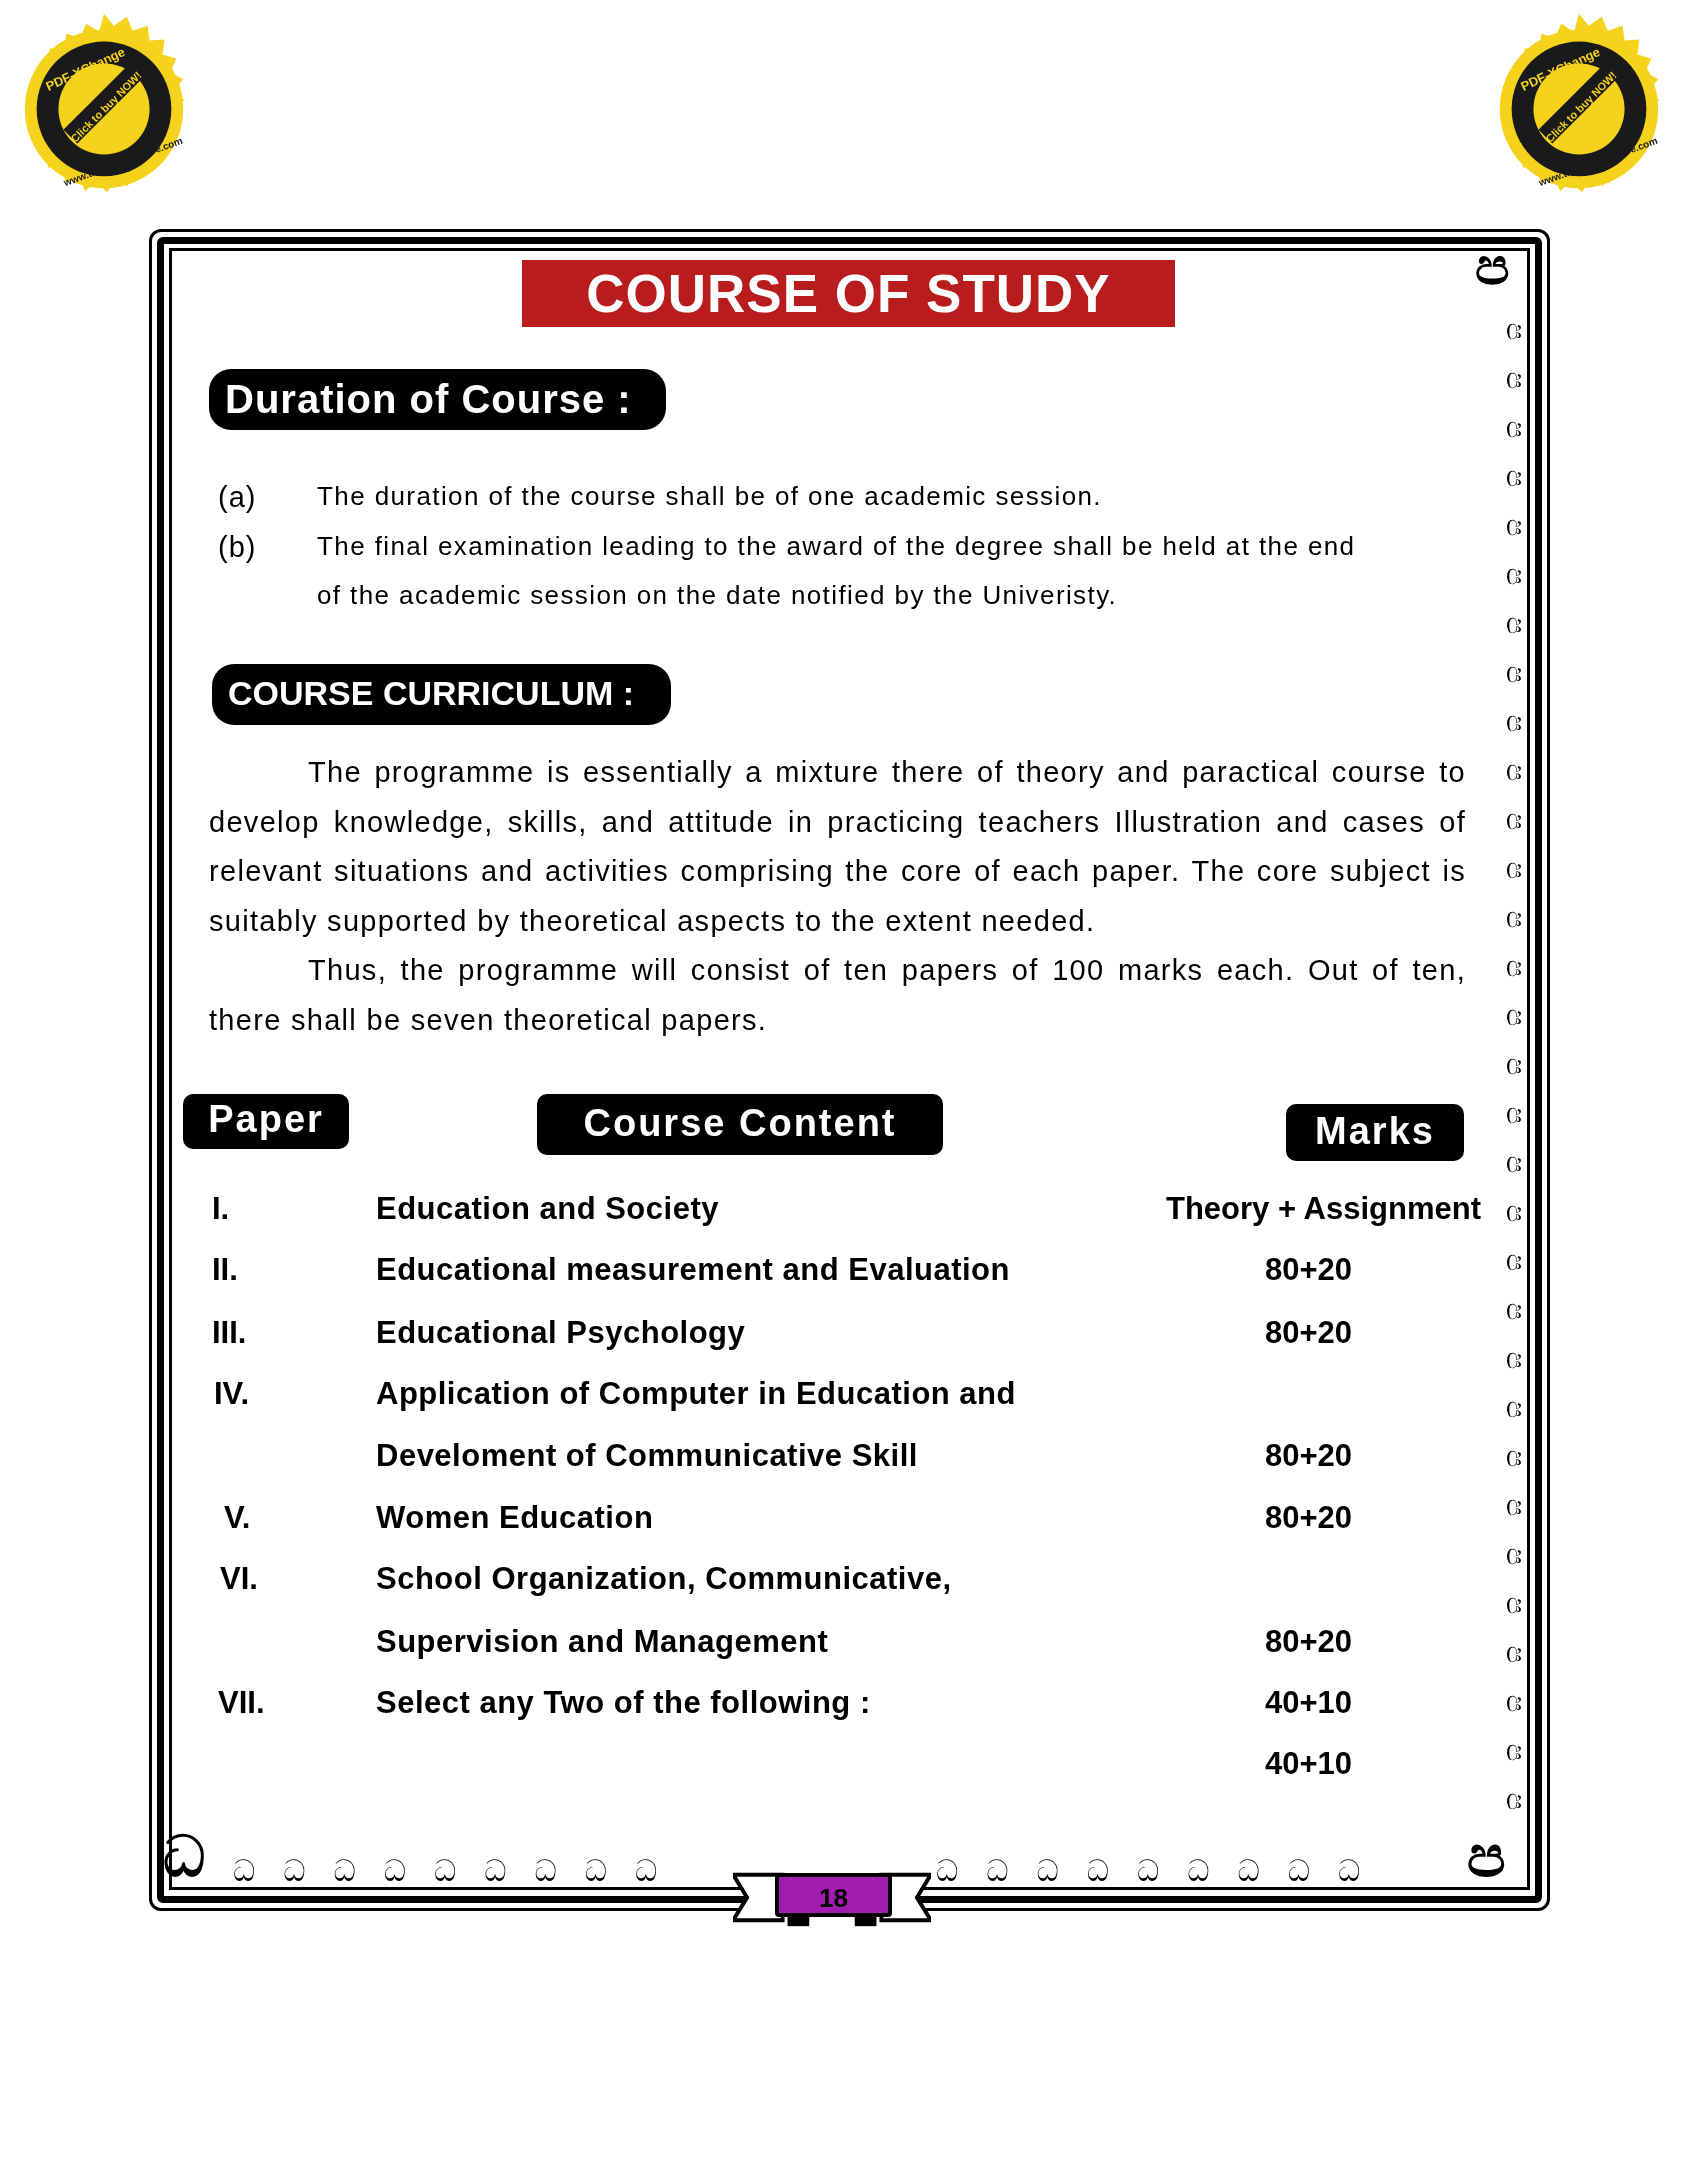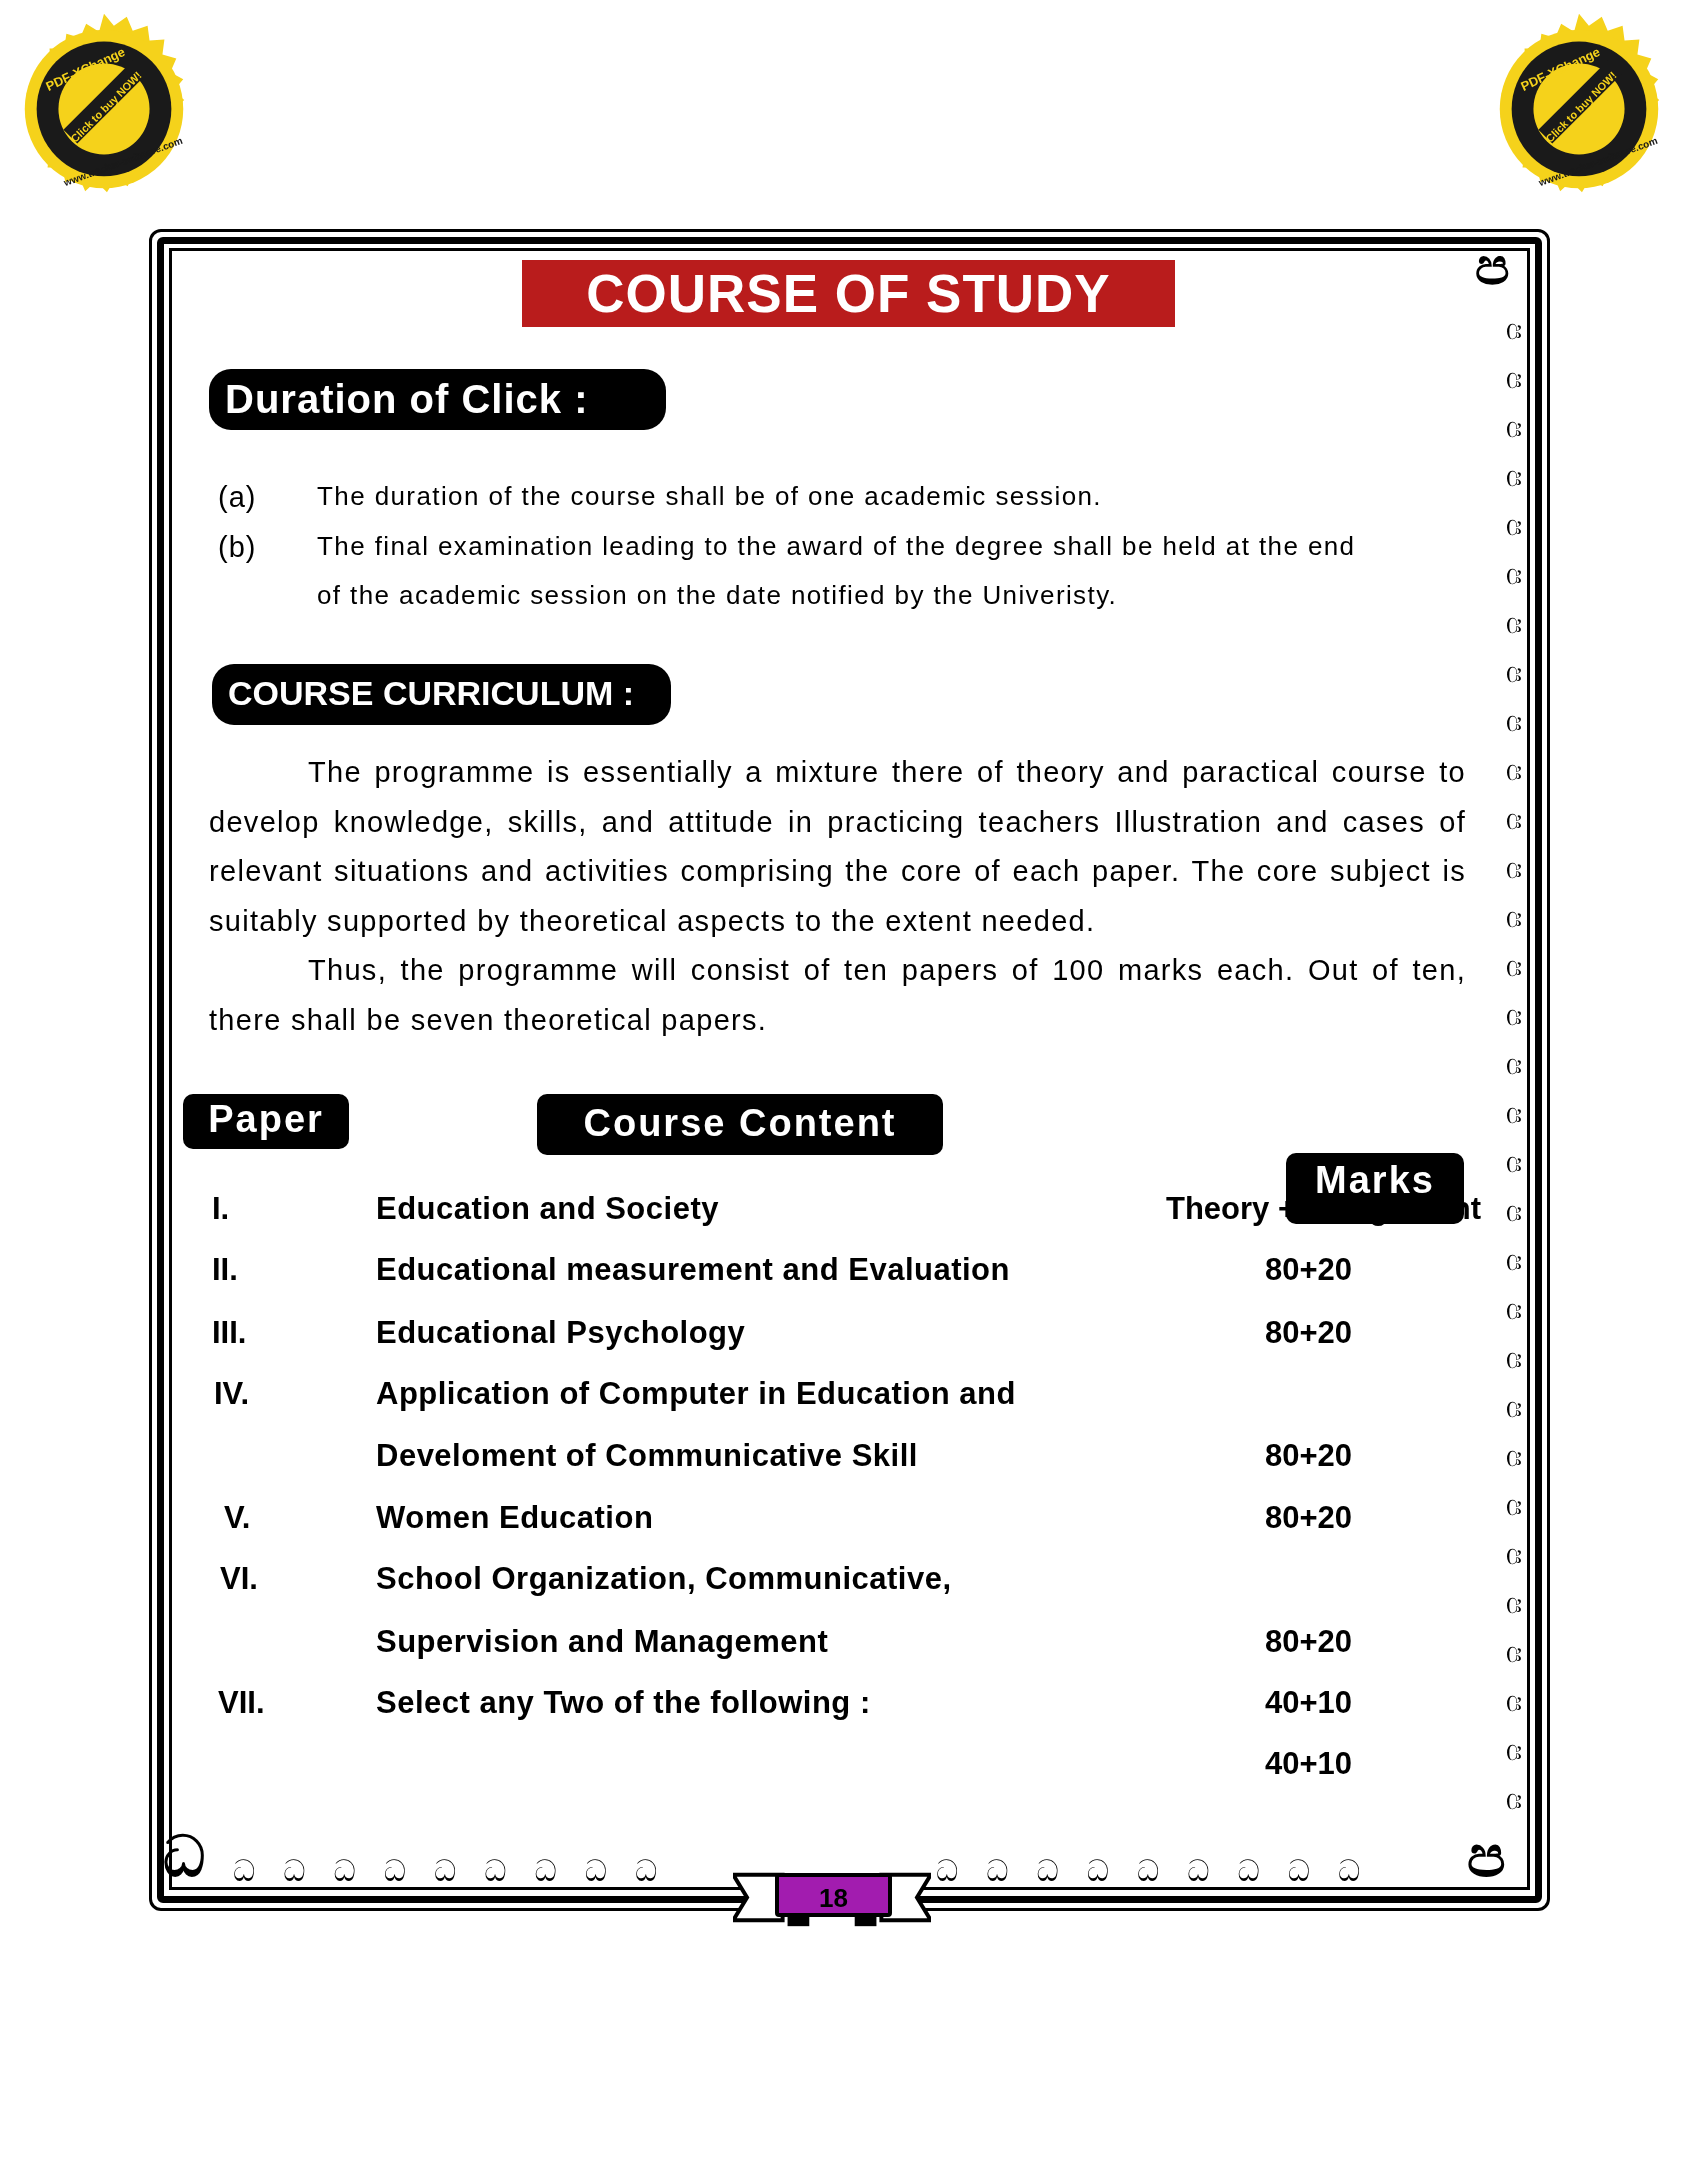--- a/index.html
+++ b/index.html
@@ -35,21 +35,21 @@
 
   .list-label { position: absolute; left: 218px; font-size: 29px; letter-spacing: 1px; }
   .list-text { position: absolute; left: 317px; font-size: 26px; letter-spacing: 1.4px; white-space: nowrap; }
 
   .para-line { position: absolute; left: 209px; width: 1257px; font-size: 29px; letter-spacing: 1.3px; white-space: nowrap; }
   .justify { text-align: justify; text-align-last: justify; }
 
   .hdr-box { position: absolute; background: #000; color: #fff; font-weight: bold; font-size: 38px; text-align: center; border-radius: 10px; letter-spacing: 2px; }
   #hdr-paper { left: 183px; top: 1094px; width: 166px; height: 55px; line-height: 51px; }
   #hdr-content { left: 489px; top: 1094px; width: 406px; height: 61px; line-height: 59px; margin-left: 48px; }
-  #hdr-marks { left: 1286px; top: 1153px; width: 178px; height: 71px; line-height: 55px; }
+  #hdr-marks { left: 1286px; top: 1104px; width: 178px; height: 57px; line-height: 55px; }
 
   .row-num { position: absolute; font-weight: bold; font-size: 31px; }
   .row-title { position: absolute; left: 376px; font-weight: bold; font-size: 31px; white-space: nowrap; letter-spacing: 0.5px; }
   .row-marks { position: absolute; left: 1265px; font-weight: bold; font-size: 31px; }
   #marks-header-label { position: absolute; left: 1166px; top: 1191px; font-weight: bold; font-size: 31px; white-space: nowrap; }
 
   .page-num-box { position: absolute; left: 775px; top: 1873px; width: 117px; height: 44px; border: 4px solid #000; border-radius: 4px; background: #a21caf; font-weight: bold; font-size: 26px; line-height: 42px; text-align: center; box-sizing: border-box; }
 </style>
 </head>
 <body>
@@ -126,21 +126,21 @@
 <svg style="position:absolute;left:733px;top:1861px;" width="198" height="79" viewBox="0 0 200 80">
   <polygon points="0,14 50,14 50,60 0,60 14,37" fill="#fff" stroke="#000" stroke-width="4"></polygon>
   <polygon points="200,14 150,14 150,60 200,60 186,37" fill="#fff" stroke="#000" stroke-width="4"></polygon>
   <rect x="55" y="56" width="22" height="10" fill="#000"></rect>
   <rect x="123" y="56" width="22" height="10" fill="#000"></rect>
 </svg>
 <div class="page-num-box">18</div>
 
 <div class="title-box">COURSE OF STUDY</div>
 
-<div class="pill" id="duration-pill">Duration of Click :</div>
+<div class="pill" id="duration-pill">Duration of Course :</div>
 <div class="list-label" style="top:481px;">(a)</div>
 <div class="list-text" style="top:481px;">The duration of the course shall be of one academic session.</div>
 <div class="list-label" style="top:531px;">(b)</div>
 <div class="list-text" style="top:531px;">The final examination leading to the award of the degree shall be held at the end</div>
 <div class="list-text" style="top:580px;">of the academic session on the date notified by the Univeristy.</div>
 
 <div class="pill" id="curriculum-pill">COURSE CURRICULUM :</div>
 <div class="para-line justify" style="top:756px; left:308px; width:1158px;">The programme is essentially a mixture  there of theory and paractical course to</div>
 <div class="para-line justify" style="top:806px;">develop knowledge, skills, and attitude in practicing teachers Illustration and cases of</div>
 <div class="para-line justify" style="top:855px;">relevant situations and activities comprising the core of each paper. The core subject is</div>

